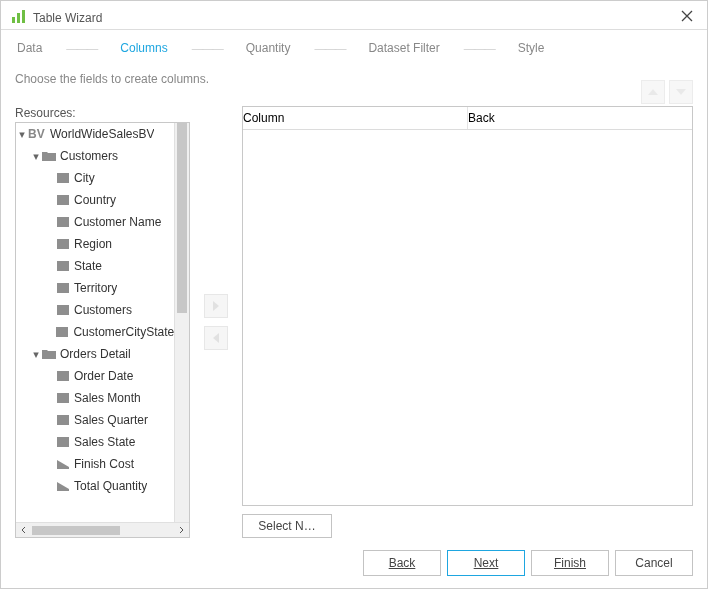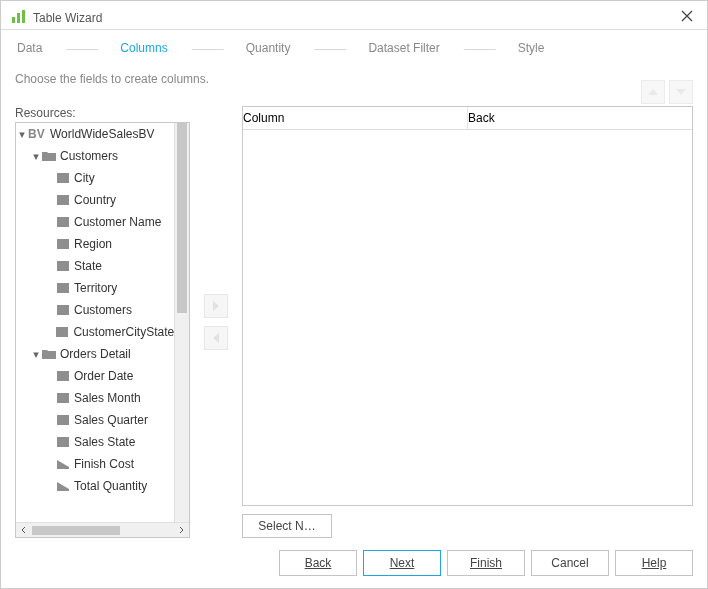--- a/index.html
+++ b/index.html
@@ -275,16 +275,15 @@
       <div class="btn select-none">Select N…</div>
     </div>
 
   </div>
 
   <div class="footer">
     <div class="btn"><span class="u">Back</span></div>
     <div class="btn primary"><span class="u">Next</span></div>
     <div class="btn"><span class="u">Finish</span></div>
     <div class="btn"><span>Cancel</span></div>
-    <div class="btn"><span class="u">Help</span></div>
   </div>
 
 </div>
 
 </body></html>

